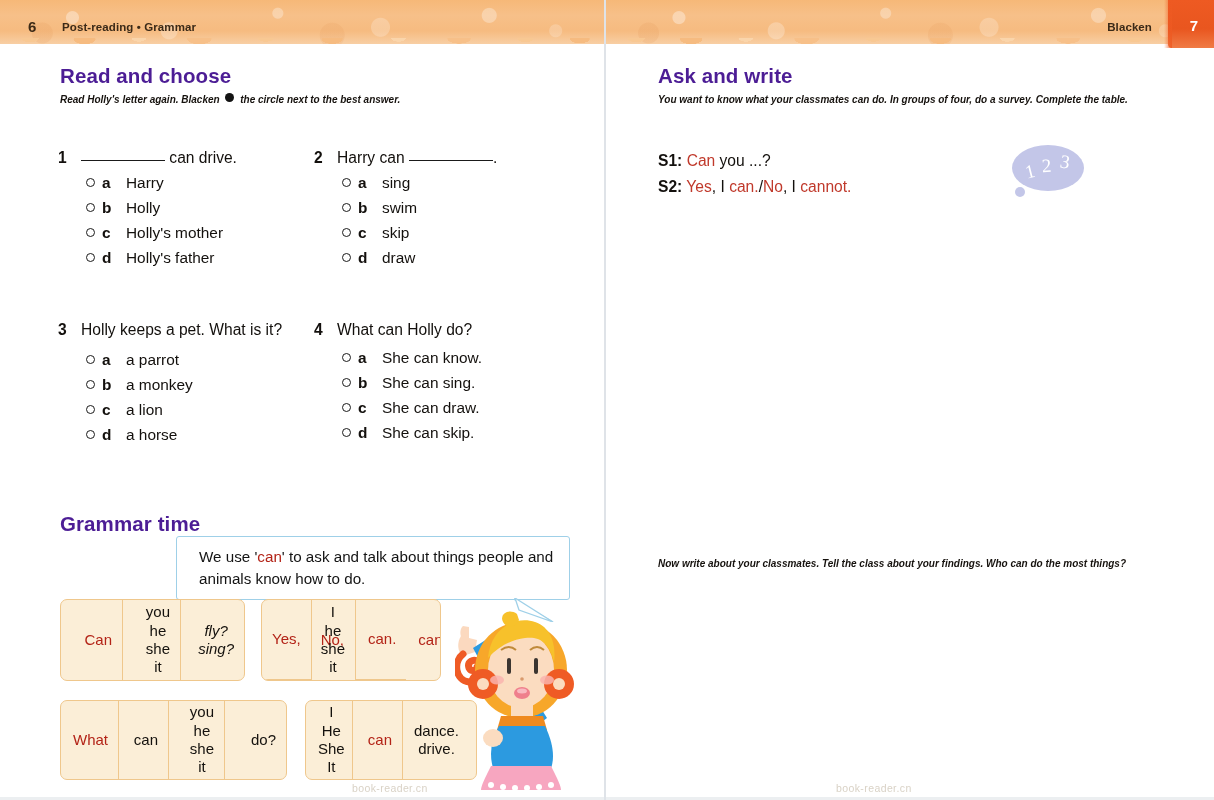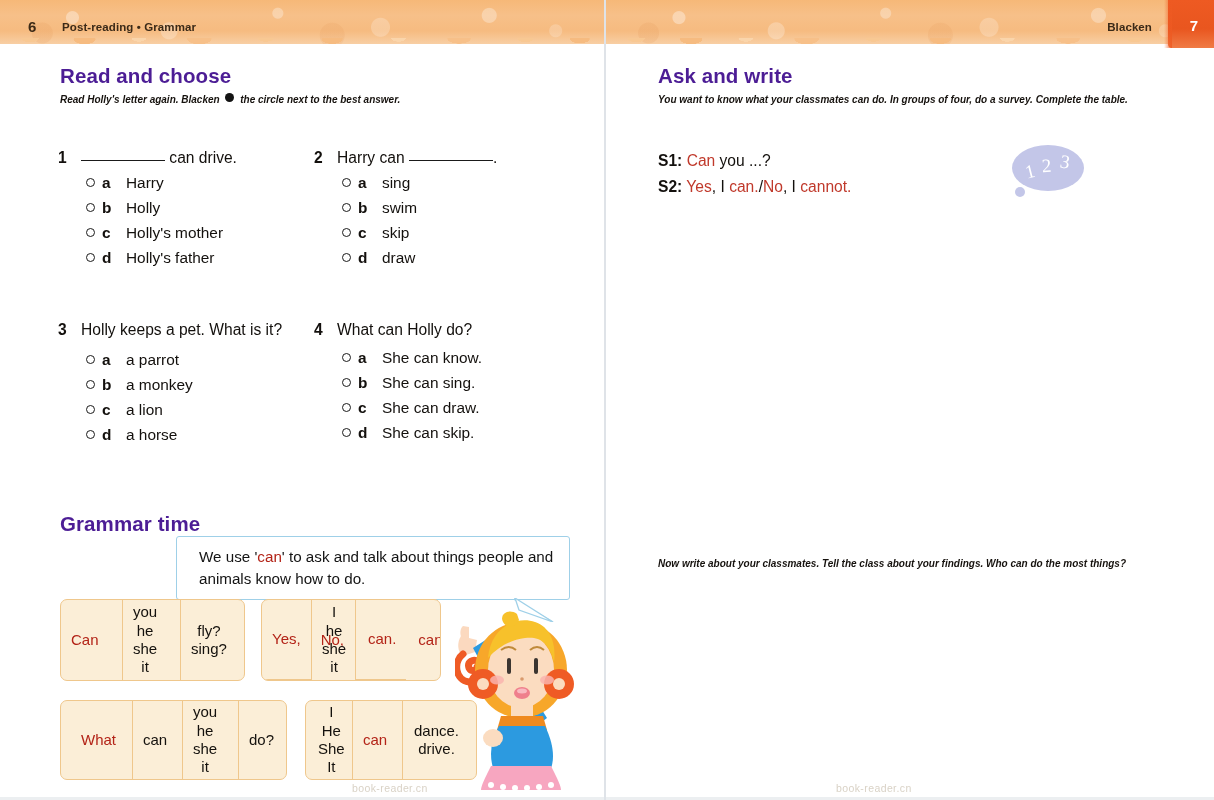--- a/index.html
+++ b/index.html
@@ -99,21 +99,21 @@
   }
   .bubble .tail svg { display:block; }
   .red { color:#b32317; }
   .redq { color:#c0392b; }
 
   .gbox {
     position:absolute; background:#fbeed7; border:1.2px solid #efc78c;
     border-radius:7px; display:flex; overflow:hidden;
   }
   .gcell {
-    display:flex; align-items:center; justify-content:flex-start;
+    display:flex; align-items:center; justify-content:flex-end;
     padding:8px 10px; font-size:15px; color:#14110d; line-height:1.22; text-align:center;
     border-right:1.2px solid #efc78c;
   }
   .gcell:last-child { border-right:none; }
   .gcol { display:flex; flex-direction:row; }
   .gcol .gsub { border-bottom:1.2px solid #efc78c; }
   .gcol .gsub:last-child{ border-bottom:none; }
   .stack { white-space:pre-line; }
 
   
@@ -277,21 +277,21 @@
     </div>
 
     <div class="gbox" style="left:60px;top:599px;width:185px;height:82px;">
       <div class="gcell" style="width:62px;">
           <span class="red">Can</span>
         </div>
       <div class="gcell stack" style="width:58px;"><span class="stack">you
 he
 she
 it</span></div>
-      <div class="gcell stack" style="flex:1;"><span class="stack">fly?
+      <div class="gcell stack" style="flex:1;font-style:italic;"><span class="stack">fly?
 sing?</span></div>
     </div>
 
     <div class="gbox" style="left:261px;top:599px;width:180px;height:82px;">
       <div class="gcol" style="width:50px;border-right:1.2px solid #efc78c;">
         <div class="gcell gsub" style="flex:1;border-right:none;">
             <span class="red">Yes,</span>
           </div>
         <div class="gcell gsub" style="flex:1;border-right:none;">
             <span class="red">No,</span>
@@ -307,21 +307,21 @@
         <div class="gcell gsub" style="flex:1;border-right:none;justify-content:flex-start;padding-left:12px;">
             <span class="red">can.</span>
           </div>
         <div class="gcell gsub" style="flex:1;border-right:none;justify-content:flex-start;padding-left:12px;">
             <span class="red">cannot.</span>
           </div>
       </div>
     </div>
 
     <div class="gbox" style="left:60px;top:700px;width:227px;height:80px;">
-      <div class="gcell" style="width:72px;padding-left:20px;">
+      <div class="gcell" style="width:58px;padding-left:20px;">
           <span class="red">What</span>
         </div>
       <div class="gcell" style="width:50px;">
           <span>can</span>
         </div>
       <div class="gcell" style="width:56px;">
           <span class="stack">you
 he
 she
 it</span>

